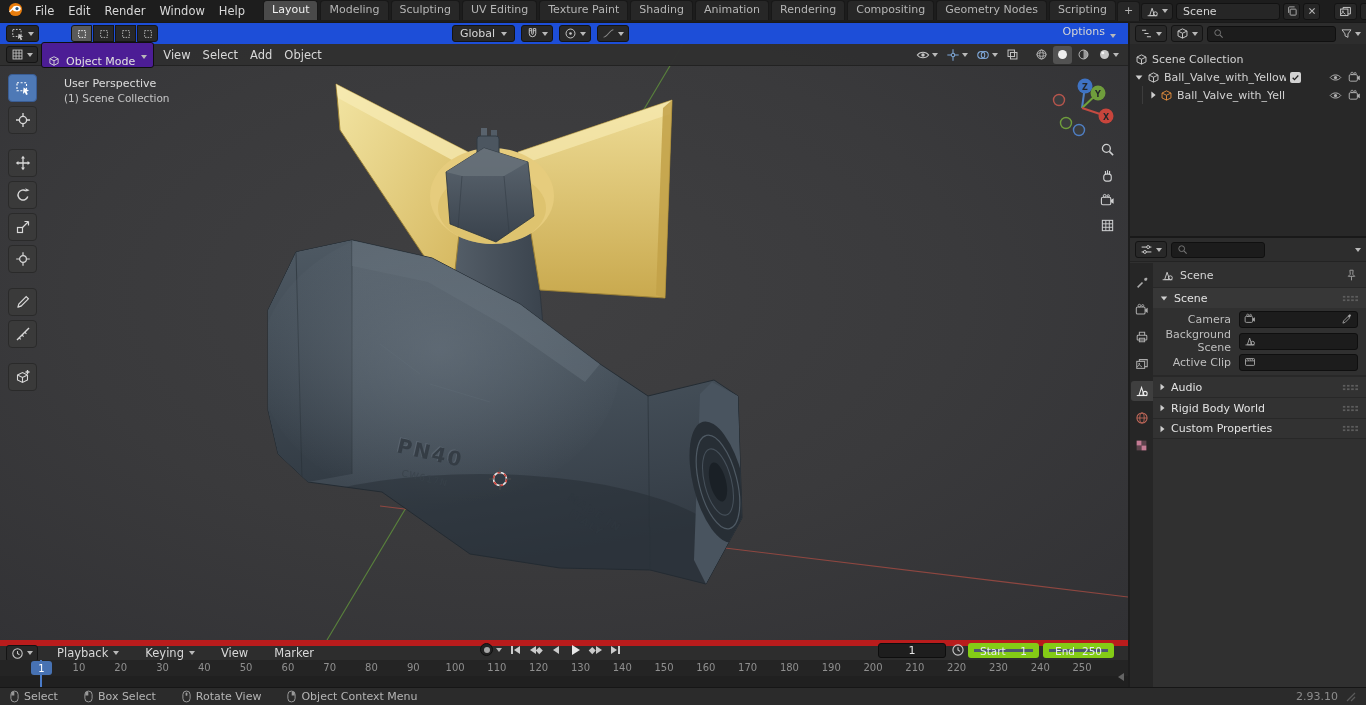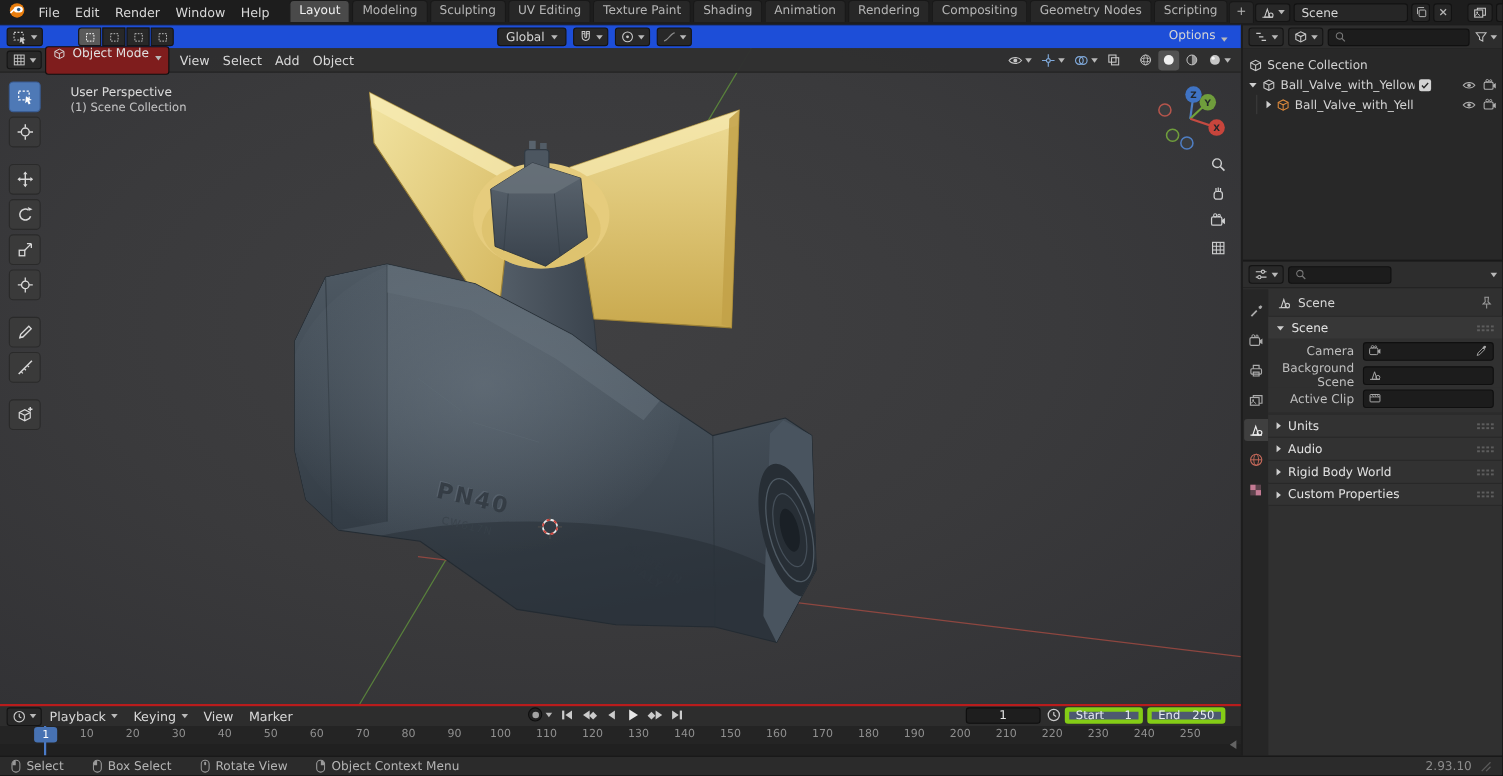--- a/index.html
+++ b/index.html
@@ -29,21 +29,21 @@
   .seg:first-child{border-radius:3px 0 0 3px}
   .seg:last-child{border-radius:0 3px 3px 0}
   .seg.active{background:#5a5a5a;color:#fff}
   .ts-center{position:absolute;left:452px;top:2px;display:flex;align-items:center;gap:6px}
   .ts-right{position:absolute;right:12px;top:2px;display:flex;align-items:center;gap:5px;color:#d5d5d5;font-size:11px}
   
   .vp{position:absolute;left:0;top:44px;width:1128px;height:596px;background:radial-gradient(ellipse at 46% 42%,#404042 0%,#3a3a3c 52%,#313134 100%)}
   .vp svg.canvas{position:absolute;left:0;top:0;z-index:1}
   .vp-header{position:absolute;left:0;top:0;right:0;height:22px;background:rgba(48,48,48,.97);display:flex;align-items:center;padding:0 6px;gap:3px;z-index:3;border-bottom:1px solid #222}
   .vp-menu{padding:1px 6px;font-size:11.5px;color:#d8d8d8}
-  .mode-dd{display:flex;align-items:flex-end;gap:6px;background:#7f1d1d;border:1px solid #0f0f0f;border-radius:3px;height:18px;padding:12px 6px;font-size:11px;color:#e0e0e0}
+  .mode-dd{display:flex;align-items:flex-start;gap:6px;background:#4c1d95;border:1px solid #0f0f0f;border-radius:3px;height:18px;padding:12px 6px;font-size:11px;color:#e0e0e0}
   .vp-hr{margin-left:auto;display:flex;align-items:center;gap:2px}
   .hbtn{height:18px;display:flex;align-items:center;gap:2px;padding:0 3px;border-radius:3px;color:#c6c6c6}
   .hbtn.blue{color:#7fa8d9}
   .hbtn.pressed{background:#525252;color:#f0f0f0}
   .hdiv{width:6px}
   .vp-tools{position:absolute;left:8px;top:30px;z-index:3;display:flex;flex-direction:column;gap:4px}
   .tgap{height:7px}
   .tool-btn{width:29px;height:28px;background:rgba(58,58,58,.88);border:1px solid #2a2a2a;border-radius:4px;display:flex;align-items:center;justify-content:center;color:#d8d8d8}
   .tool-btn.active{background:#4e79b6;border-color:#3a5d94;color:#fff}
   .vp-overlay{position:absolute;left:64px;top:33px;z-index:2;color:rgba(255,255,255,.82);font-size:11px;line-height:14px}
@@ -65,35 +65,35 @@
   .pcontent{position:absolute;left:23px;top:25px;right:0;bottom:0;font-size:11px}
   .crumb{height:24px;display:flex;align-items:center;gap:6px;padding:0 8px;color:#d5d5d5}
   .panel-h{height:21px;display:flex;align-items:center;gap:6px;padding:0 7px;background:#373737;border-top:1px solid #282828;color:#e2e2e2}
   .panel-h.collapsed{background:#323232}
   .gripdots{margin-left:auto;width:17px;height:7px;background-image:radial-gradient(#5d5d5d 1px,transparent 1.3px);background-size:4.2px 3.5px;flex:none}
   .fieldrow{height:22px;display:flex;align-items:center;padding-right:8px;background:#303030}
   .flabel{width:86px;text-align:right;padding-right:8px;color:#bfbfbf;flex:none;font-size:11px}
   .fval{flex:1;height:17px;background:#1c1c1c;border:1px solid #0f0f0f;border-radius:3px;display:flex;align-items:center;padding:0 4px;gap:4px;color:#a9a9a9}
   .cbox{width:11px;height:11px;border-radius:2px;background:#4772b3;border:1px solid #2c4a78;display:flex;align-items:center;justify-content:center;color:#fff;flex:none}
   
-  .tl-h{position:absolute;left:0;top:640px;width:1128px;height:20px;background:#2d2d2d;border-top:2px solid #b91c1c;display:flex;align-items:center;padding:0 6px;gap:0}
+  .tl-h{position:absolute;left:0;top:640px;width:1128px;height:20px;background:#2d2d2d;border-top:6px solid #b91c1c;display:flex;align-items:center;padding:0 6px;gap:12px}
   .rec-wrap{position:absolute;left:480px;top:643px;display:flex;align-items:center;gap:3px;z-index:2}
   .rec{width:13px;height:13px;border-radius:50%;background:#232323;border:1px solid #0f0f0f;display:flex;align-items:center;justify-content:center}
   .rec i{display:block;width:6px;height:6px;border-radius:50%;background:#a5a5a5}
   .transport{position:absolute;left:506px;top:642px;display:flex;align-items:center;gap:1px;z-index:2}
   .tbtn{width:19px;height:16px;display:flex;align-items:center;justify-content:center;gap:1.5px;color:#cbcbcb;border-radius:2px}
   .tri-l2{width:0;height:0;border-top:4px solid transparent;border-bottom:4px solid transparent;border-right:6px solid currentColor}
   .tri-r2{width:0;height:0;border-top:4px solid transparent;border-bottom:4px solid transparent;border-left:6px solid currentColor}
   .tbtn.play{color:#e8e8e8}
   .tbtn.play .tri-r2{border-top-width:5px;border-bottom-width:5px;border-left-width:8px}
   .vbar{width:2px;height:8px;background:currentColor}
   .dia{width:4.5px;height:4.5px;background:currentColor;transform:rotate(45deg)}
   .frame-field{position:absolute;left:878px;top:643px;width:68px;height:15px;background:#1e1e1e;border:1px solid #0e0e0e;border-radius:3px;color:#e4e4e4;display:flex;align-items:center;justify-content:center;font-size:11px;z-index:2}
   .prev-clock{position:absolute;left:951px;top:643px;z-index:2;color:#c9c9c9;display:flex;align-items:center}
-  .range{position:absolute;top:643px;height:15px;background:#4d5970;border:4px solid #84cc16;border-radius:3px;color:#e6eaf2;display:flex;align-items:center;justify-content:space-between;padding:0 6px;font-size:10.5px;z-index:2}
+  .range{position:absolute;top:643px;height:15px;background:#4d5970;border:6px solid #84cc16;border-radius:3px;color:#e6eaf2;display:flex;align-items:center;justify-content:space-between;padding:0 6px;font-size:10.5px;z-index:2}
   .range.start{left:968px;width:71px}
   .range.end{left:1043px;width:71px}
   .ruler{position:absolute;left:0;top:660px;width:1128px;height:27px;background:linear-gradient(#242424 0,#242424 16px,#202020 16px);overflow:hidden}
   .ticks{display:flex;padding-left:58px;padding-top:2px}
   .tick{width:41.8px;flex:none;text-align:center;font-size:10px;color:#8f8f8f}
   .playhead{position:absolute;left:40px;top:0;bottom:0;width:2px;background:#4a7bc8}
   .ph-label{position:absolute;left:31px;top:1px;width:21px;height:14px;background:#4772b3;border-radius:3px;color:#fff;font-size:10px;display:flex;align-items:center;justify-content:center}
   .rul-arrow{position:absolute;right:4px;top:13px;width:0;height:0;border-top:4px solid transparent;border-bottom:4px solid transparent;border-right:6px solid #646464}
   
   .status{position:absolute;left:0;top:687px;width:1366px;height:18px;background:#2b2b2b;border-top:1px solid #161616;display:flex;align-items:center;padding:0 10px;gap:26px;font-size:11px}
@@ -830,25 +830,20 @@
       <div class="fieldrow" style="border-bottom:1px solid #282828;height:24px;padding-bottom:3px">
         <span class="flabel">Active Clip</span>
         <span class="fval">
           <svg class="ic" width="12" height="12">
               <use href="#i-film"></use>
             </svg>
         </span>
       </div>
       <div class="panel-h collapsed">
         <i class="tri-r" style="transform:scale(.8)"></i>
-        <span>Units</span>
-        <span class="gripdots"></span>
-      </div>
-      <div class="panel-h collapsed">
-        <i class="tri-r" style="transform:scale(.8)"></i>
         <span>Audio</span>
         <span class="gripdots"></span>
       </div>
       <div class="panel-h collapsed">
         <i class="tri-r" style="transform:scale(.8)"></i>
         <span>Rigid Body World</span>
         <span class="gripdots"></span>
       </div>
       <div class="panel-h collapsed" style="border-bottom:1px solid #282828">
         <i class="tri-r" style="transform:scale(.8)"></i>

